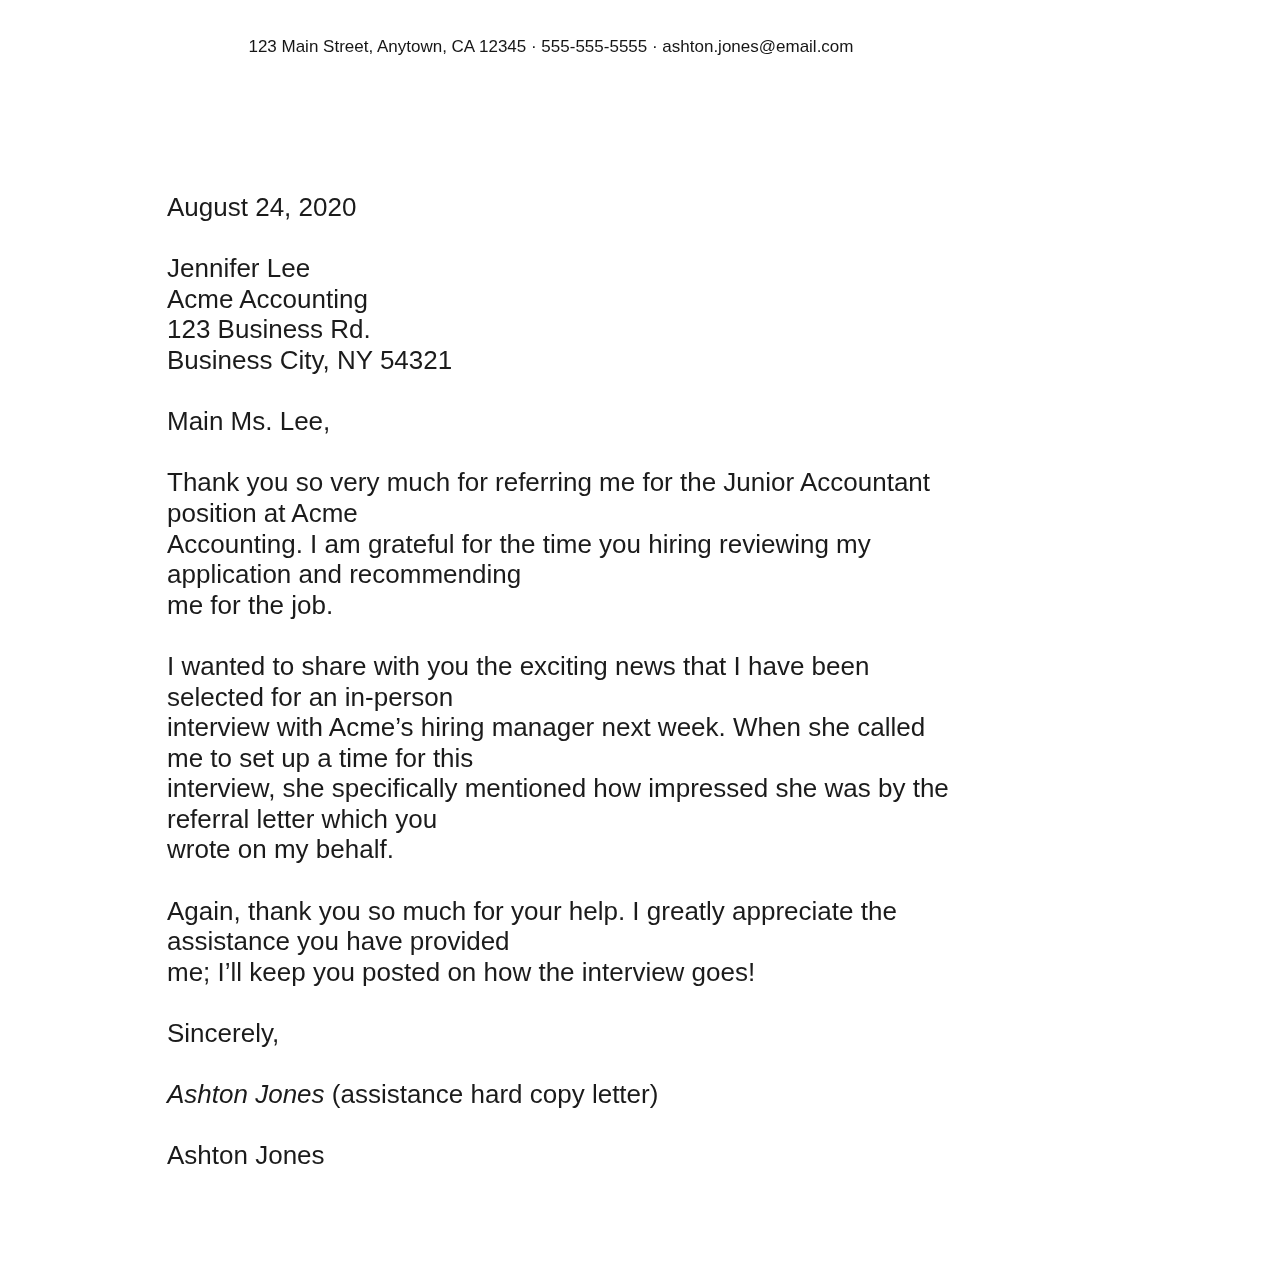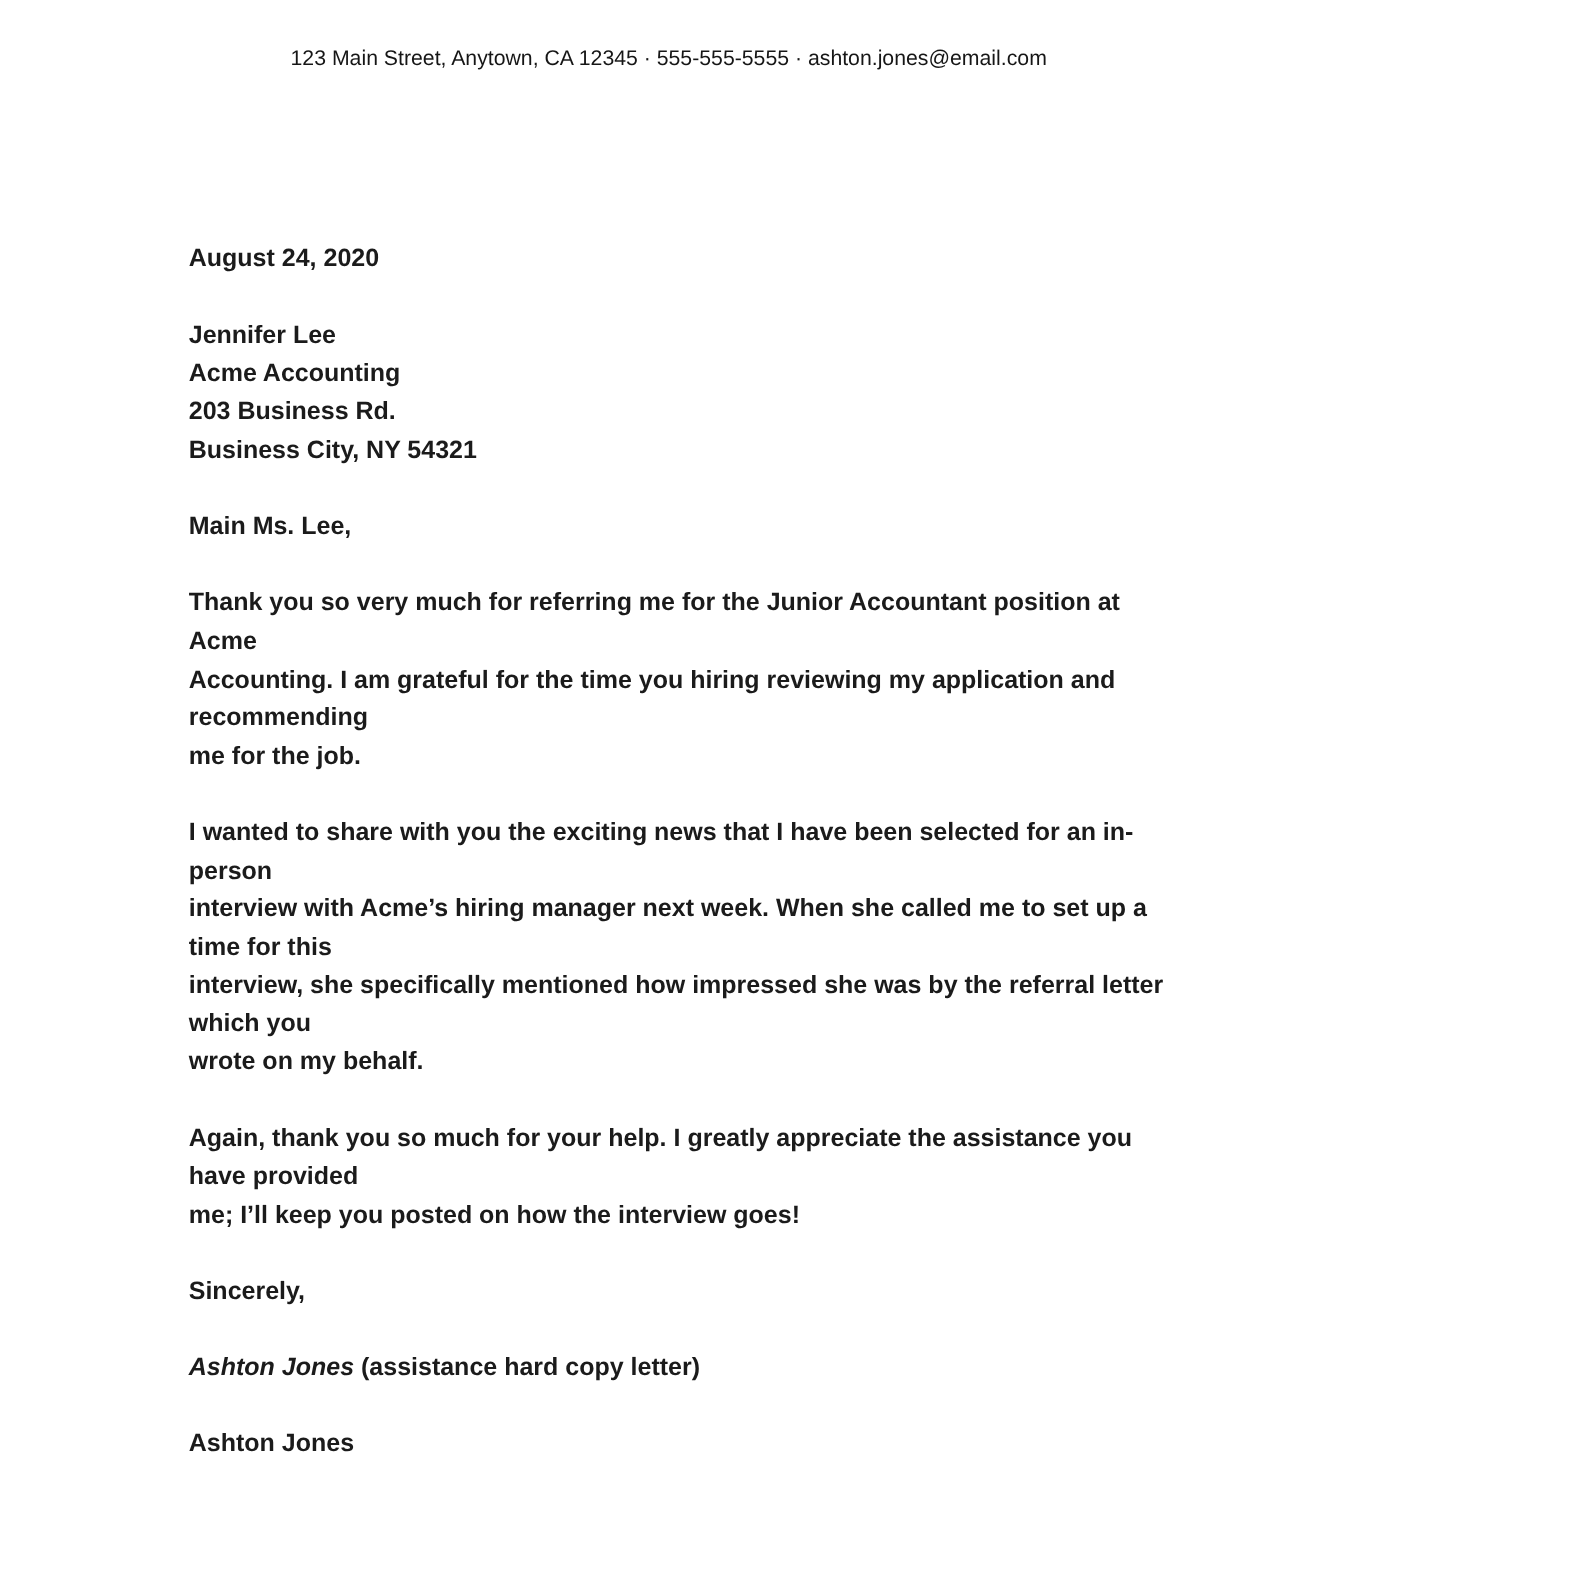--- a/index.html
+++ b/index.html
@@ -4,34 +4,34 @@
 <style>
   html, body { margin: 0; padding: 0; background: #ffffff; }
   .page {
     position: relative;
     width: 1051px;
     height: 1275px;
     background: #ffffff;
     color: #1b1b1b;
     font-family: "Liberation Sans", "DejaVu Sans", sans-serif;
     overflow: hidden;
+    margin-left: 16px;
   }
   .letterhead {
     padding-top: 8px;
     text-align: center;
     font-size: 17px;
     line-height: 26px;
     color: #161616;
     white-space: pre;
   }
   .content {
     margin: 106px 100px 0 151px;
-    font-size: 20px;
+    font-size: 26px;
     line-height: 30.6px;
-    font-weight: bold;
   }
   .block {
     margin: 0 0 30.6px 0;
     white-space: pre-line;
   }
   .sig-line { white-space: pre; }
   .sig-italic { font-style: italic; }
 </style>
 </head>
 <body>
@@ -41,21 +41,21 @@
   <div class="letterhead">
     <span>123 Main Street, Anytown, CA 12345 · 555-555-5555 · ashton.jones@email.com</span>
   </div>
 
   <div class="content">
 
     <p class="block">August 24, 2020</p>
 
     <p class="block">Jennifer Lee
 Acme Accounting
-203 Business Rd.
+123 Business Rd.
 Business City, NY 54321</p>
 
     <p class="block">Main Ms. Lee,</p>
 
     <p class="block">Thank you so very much for referring me for the Junior Accountant position at Acme
 Accounting. I am grateful for the time you hiring reviewing my application and recommending
 me for the job.</p>
 
     <p class="block">I wanted to share with you the exciting news that I have been selected for an in-person
 interview with Acme’s hiring manager next week. When she called me to set up a time for this

